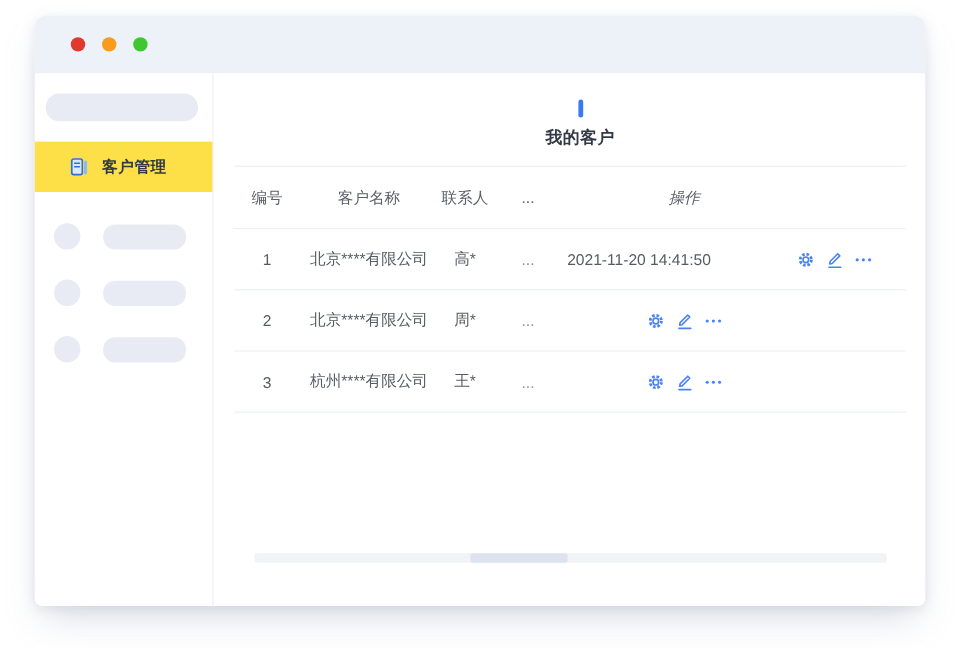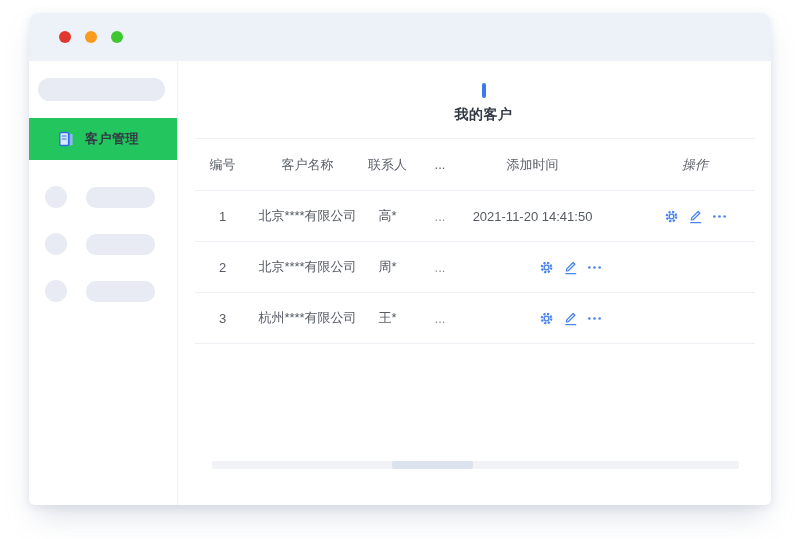--- a/index.html
+++ b/index.html
@@ -15,21 +15,21 @@
   }
   .titlebar{
     height:48px;background:#edf1f8;border-radius:10px 10px 0 0;
     display:flex;align-items:center;padding-left:30px;gap:14px;
   }
   .dot{width:12px;height:12px;border-radius:50%;}
   .content{display:flex;height:444px;}
   .sidebar{width:149px;border-right:1px solid #eef1f5;box-sizing:border-box;}
   .logo-pill{margin:17px 0 0 9px;width:127px;height:23px;border-radius:12px;background:#e8ebf3;}
   .nav-active{
-    margin-top:17px;height:42px;background:#22c55e;
+    margin-top:17px;height:42px;background:#fde047;
     display:flex;align-items:center;padding-left:29px;gap:11px;cursor:pointer;
   }
   .nav-active .nav-label{font-size:13px;font-weight:700;color:#333a45;letter-spacing:.5px;}
   .ph-rows{margin-top:26px;}
   .ph-row{display:flex;align-items:center;margin:0 0 25px 16px;gap:19px;}
   .ph-circle{width:22px;height:22px;border-radius:50%;background:#e8ebf3;}
   .ph-pill{width:69px;height:21px;border-radius:10px;background:#e8ebf3;}
   .main{flex:1;position:relative;}
   .page-title{display:flex;align-items:center;gap:8px;margin:22px 0 0 18px;flex-direction:column;}
   .title-mark{width:4px;height:15px;border-radius:2px;background:#3a7af0;}
@@ -99,21 +99,20 @@
         <span class="title-mark"></span>
         <span class="title-text">我的客户</span>
       </div>
 
       <div class="table">
         <div class="trow head" id="thead">
             <div class="cell col-id">编号</div>
             <div class="cell col-name">客户名称</div>
             <div class="cell col-contact">联系人</div>
             <div class="cell col-more">...</div>
-            <div class="cell col-time">添加时间</div>
             <div class="cell col-actions">操作</div>
           </div>
         <div id="tbody">
             <div class="trow">
               <div class="cell col-id">1</div>
               <div class="cell col-name">北京****有限公司</div>
               <div class="cell col-contact">高*</div>
               <div class="cell col-more">...</div>
               <div class="cell col-time">2021-11-20 14:41:50</div>
               <div class="cell col-actions">

